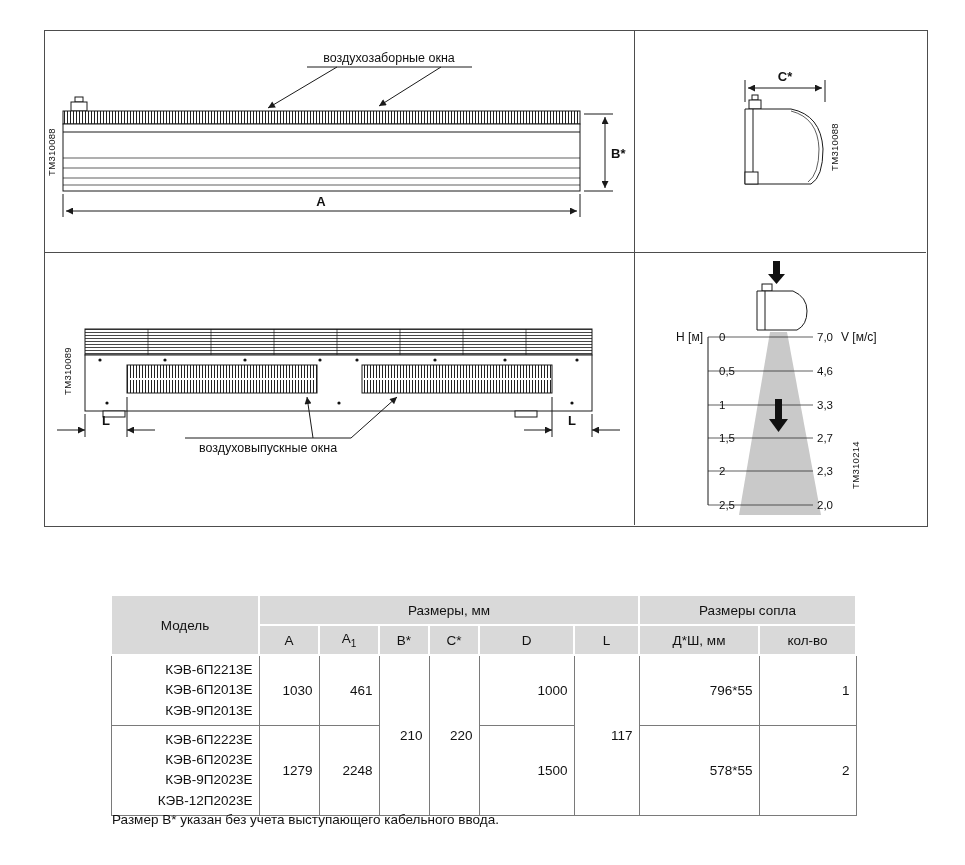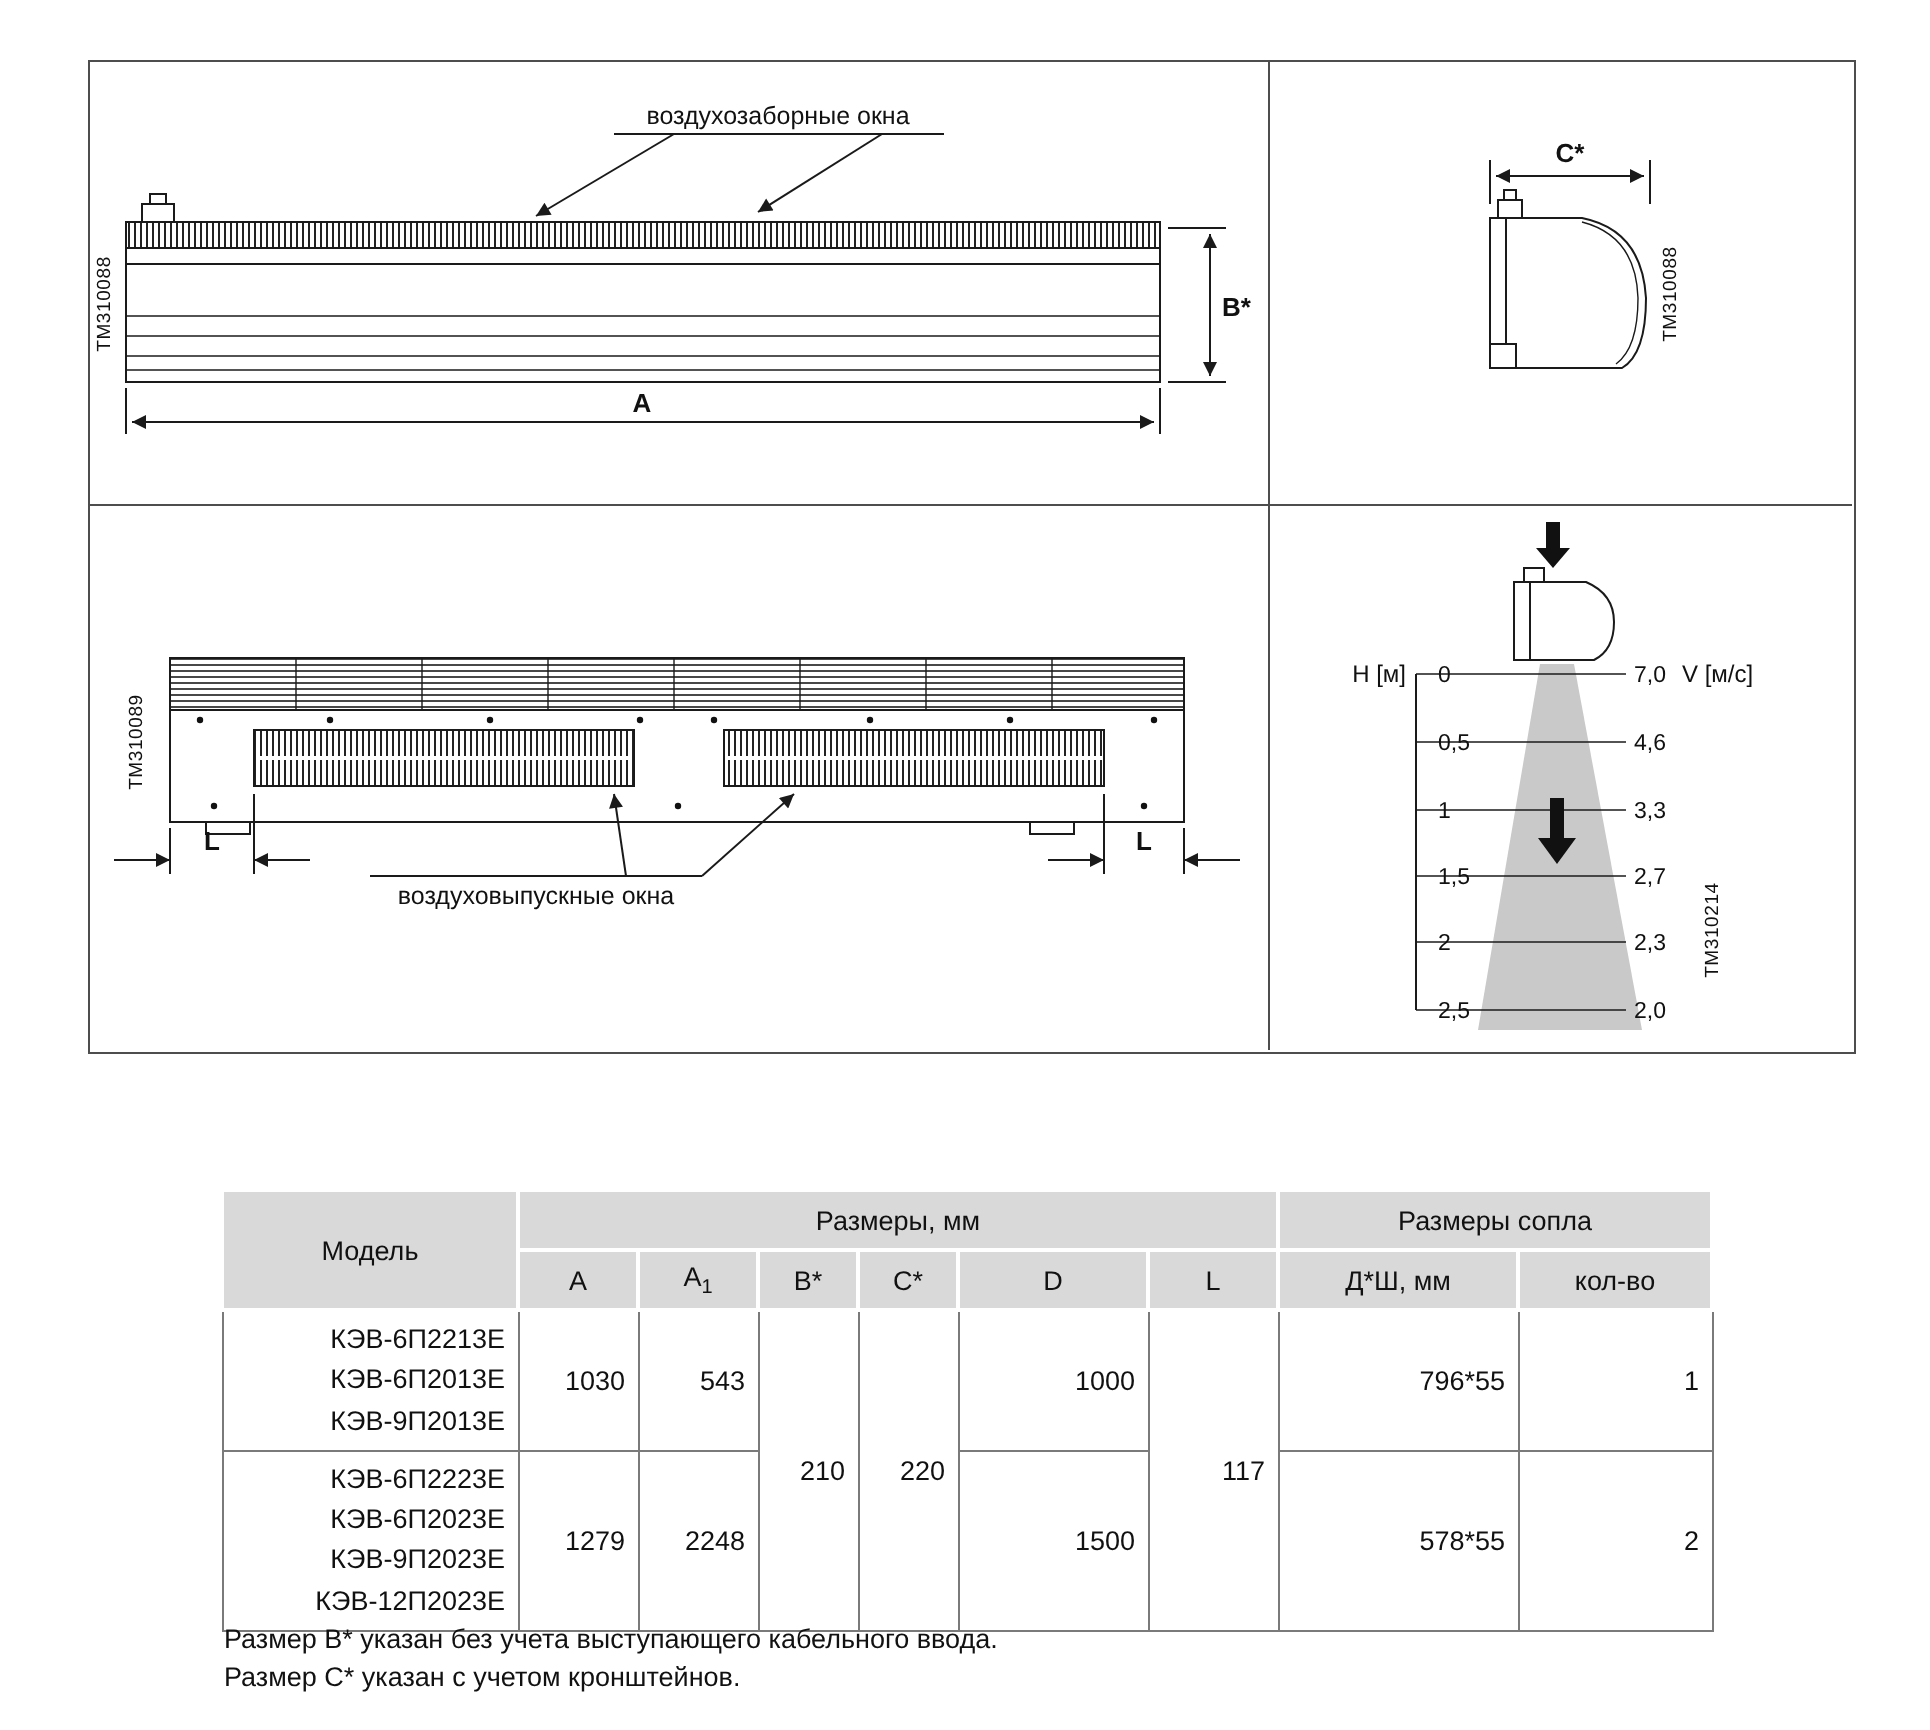--- a/index.html
+++ b/index.html
@@ -249,21 +249,21 @@
       </tr>
     </thead>
     <tbody>
       <tr>
         <td class="model-cell">
           <div>КЭВ-6П2213Е</div>
           <div>КЭВ-6П2013Е</div>
           <div>КЭВ-9П2013Е</div>
         </td>
         <td>1030</td>
-        <td>543</td>
+        <td>461</td>
         <td rowspan="2">210</td>
         <td rowspan="2">220</td>
         <td>1000</td>
         <td rowspan="2">117</td>
         <td>796*55</td>
         <td>1</td>
       </tr>
       <tr>
         <td class="model-cell">
           <div>КЭВ-6П2223Е</div>
@@ -275,16 +275,15 @@
         <td>2248</td>
         <td>1500</td>
         <td>578*55</td>
         <td>2</td>
       </tr>
     </tbody>
   </table>
 
   <div class="notes">
     <div>Размер B* указан без учета выступающего кабельного ввода.</div>
-    <div>Размер C* указан с учетом кронштейнов.</div>
   </div>
 
 </div>
 
 </body></html>

